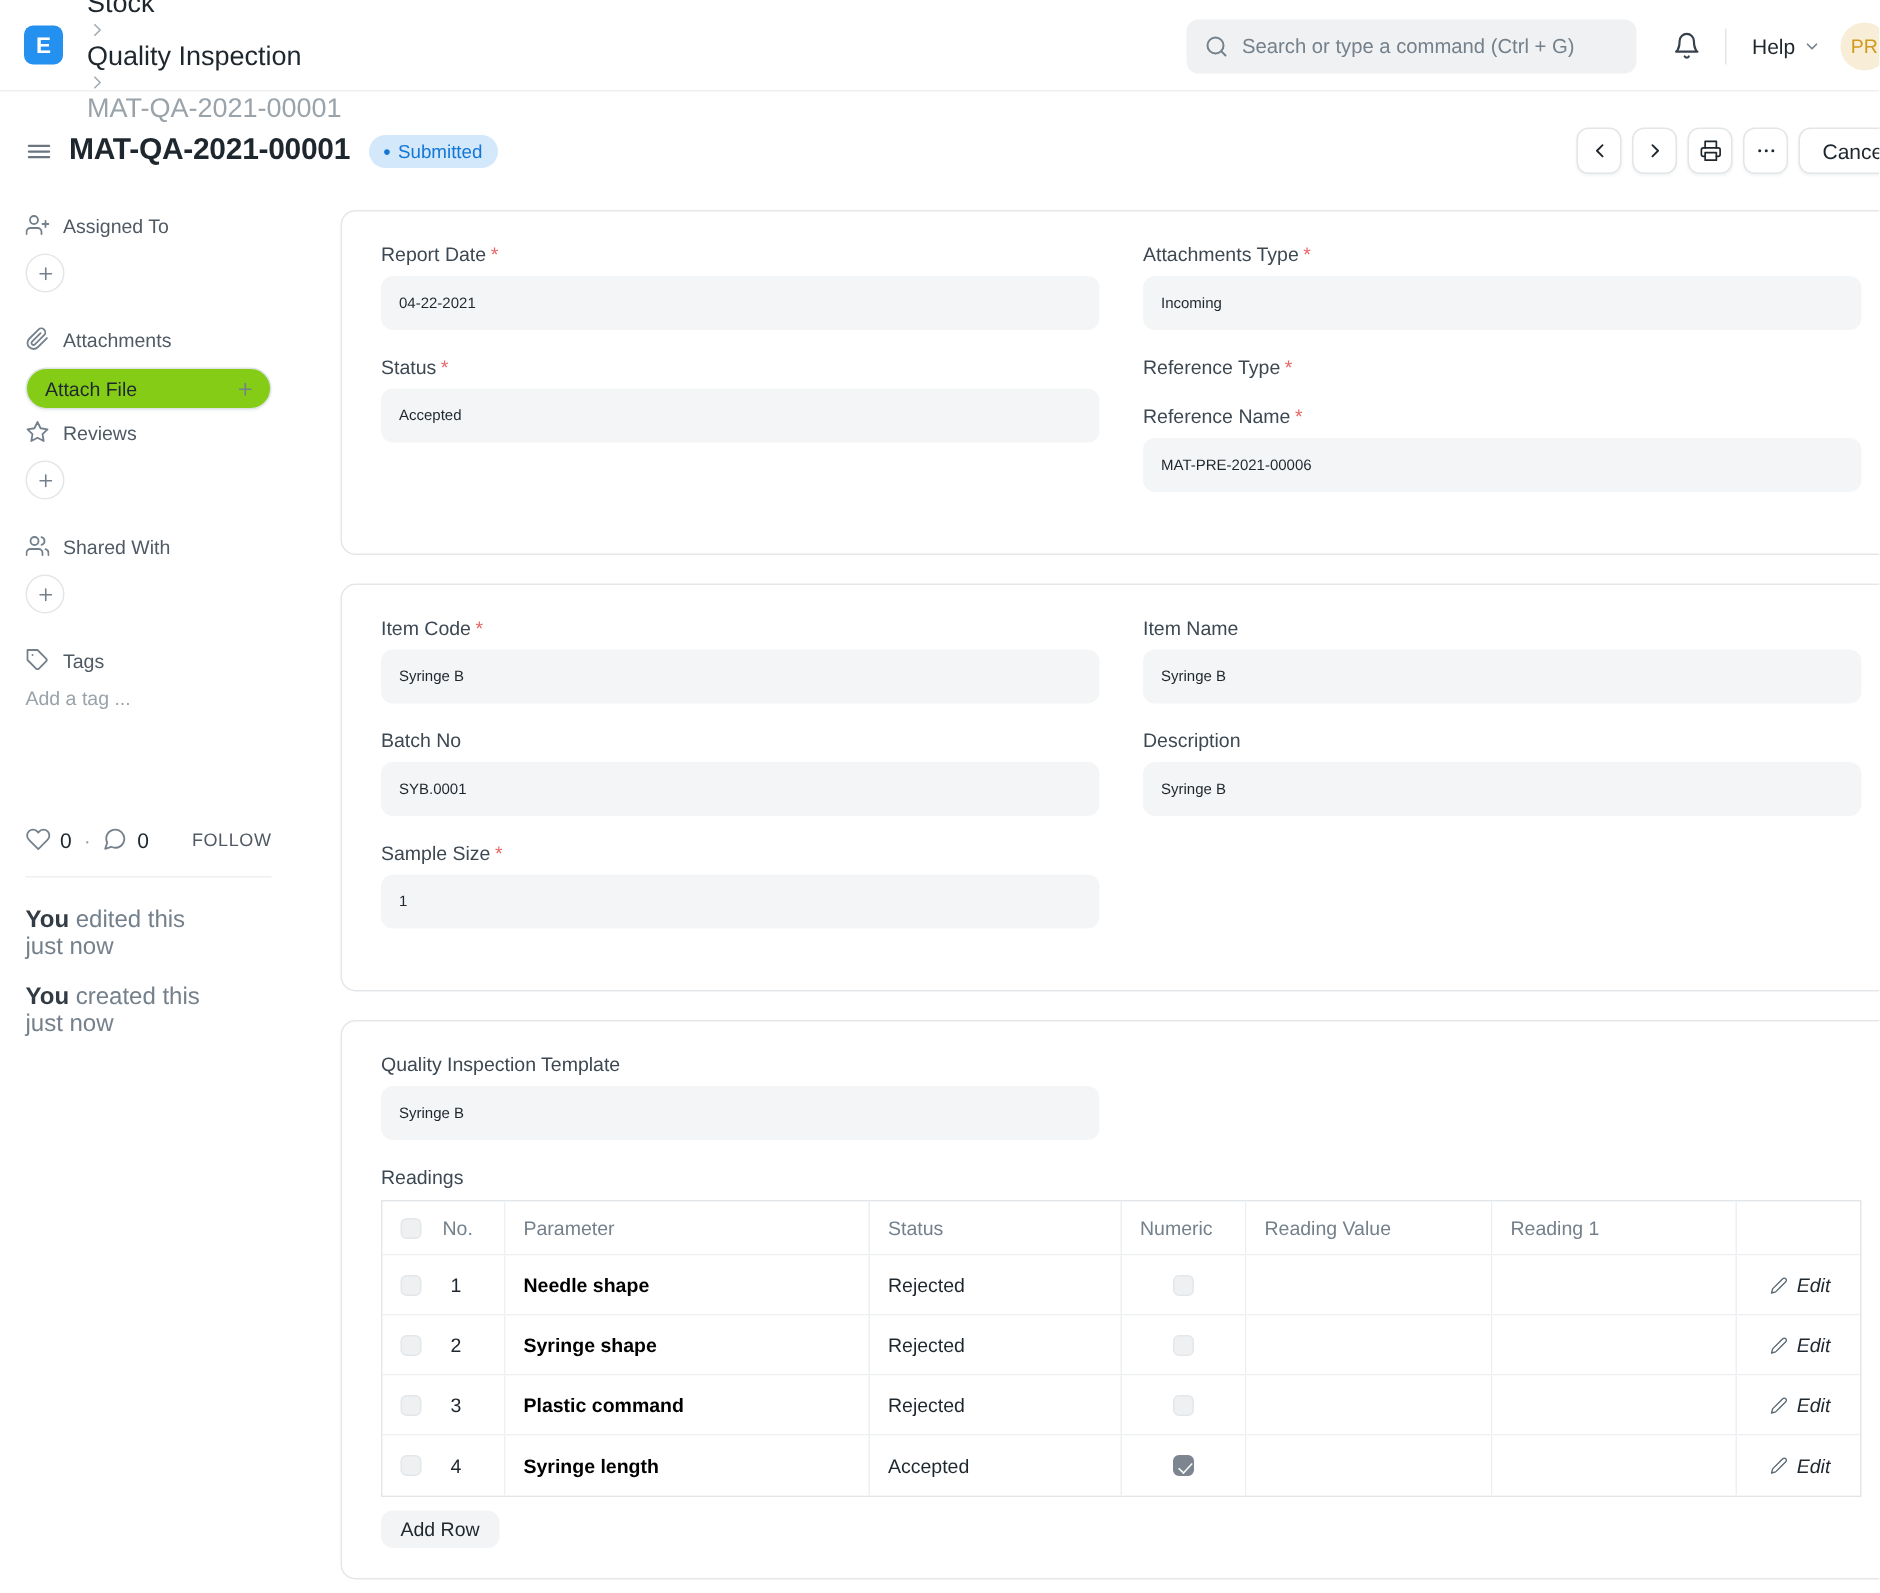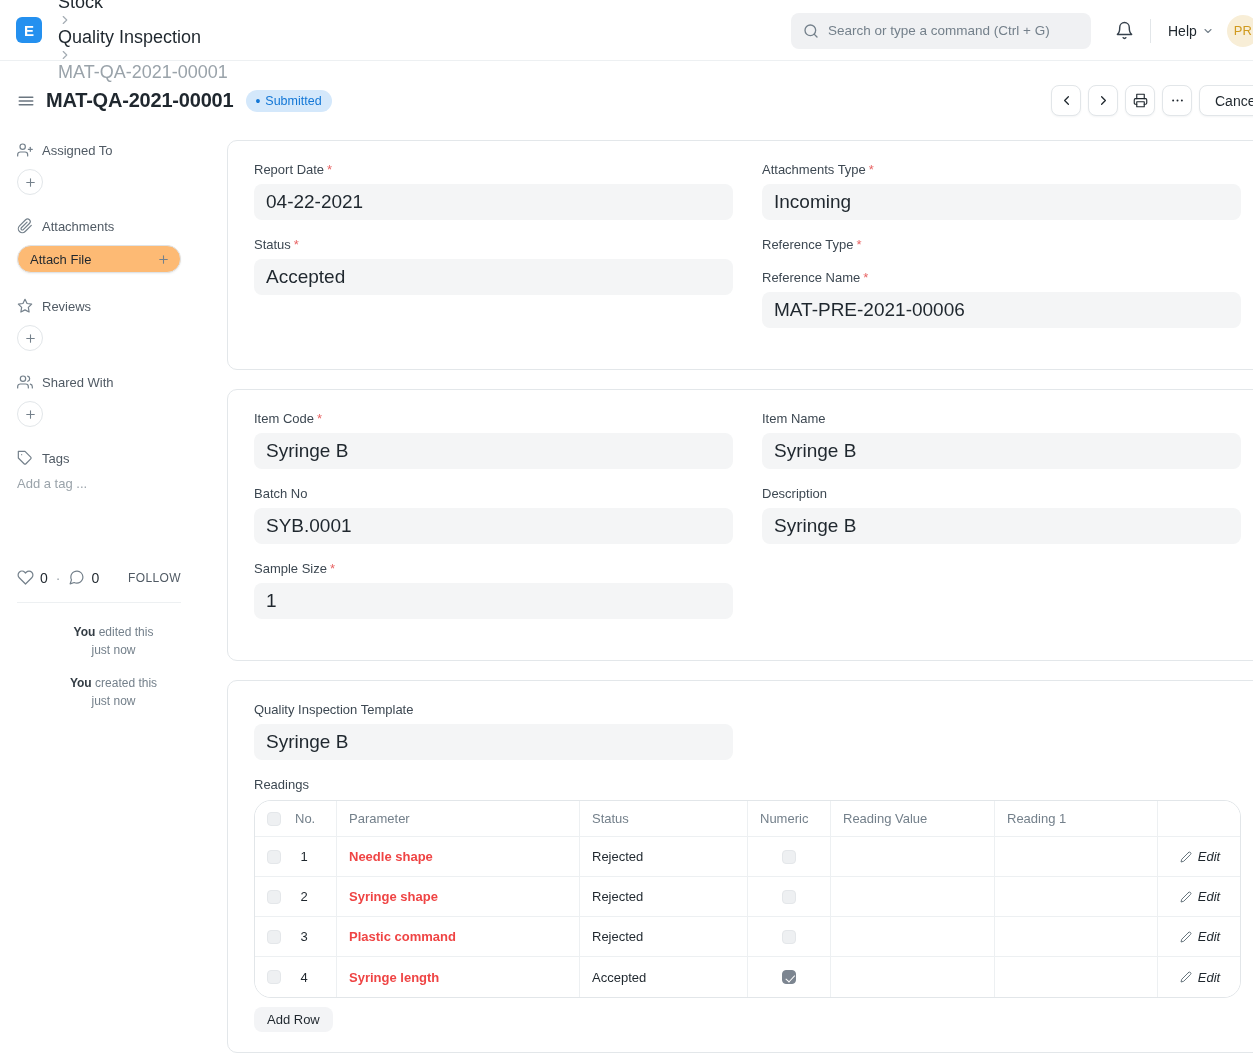--- a/index.html
+++ b/index.html
@@ -35,52 +35,52 @@
   .icon-btn { width:30px; height:31px; background:#fff; border:1px solid #e2e6e9; border-radius:8px; display:flex; align-items:center; justify-content:center; color:#1f272e; cursor:pointer; box-shadow:0 1px 2px rgba(25,39,52,0.05); }
   .btn-cancel { height:31px; width:96px; background:#fff; border:1px solid #e2e6e9; border-radius:8px; font-size:14px; color:#1f272e; padding-left:15px; text-align:left; cursor:pointer; font-family:inherit; box-shadow:0 1px 2px rgba(25,39,52,0.05); }
 
   
   .body-row { display:flex; align-items:flex-start; }
 
   .sidebar { width:227px; flex:none; padding:2px 17px 0; }
   .side-title { display:flex; align-items:center; gap:9px; font-size:13px; color:#505a64; margin-bottom:11px; }
   .side-title svg { color:#74808b; flex:none; }
   .plus-btn { width:26px; height:26px; border-radius:50%; background:#fff; border:1px solid #e2e6e9; display:flex; align-items:center; justify-content:center; color:#74808b; cursor:pointer; margin-bottom:23px; }
-  .attach-btn { width:164px; height:28px; border-radius:14px; background:#fdba74; border:1px solid #dfe3e6; display:flex; align-items:center; justify-content:space-between; padding:0 10px 0 12px; font-size:13px; color:#1f272e; cursor:pointer; box-shadow:0 1px 2px rgba(25,39,52,0.06); margin-bottom:25px;text-align:center; }
+  .attach-btn { width:164px; height:28px; border-radius:14px; background:#84cc16; border:1px solid #dfe3e6; display:flex; align-items:center; justify-content:space-between; padding:0 10px 0 12px; font-size:13px; color:#1f272e; cursor:pointer; box-shadow:0 1px 2px rgba(25,39,52,0.06); margin-bottom:7px;text-align:center; }
   .attach-btn svg { color:#74808b; }
   .add-tag { font-size:13px; color:#9aa3aa; margin-top:-1px; cursor:pointer; }
   .social { width:164px; display:flex; align-items:center; margin-top:78px; font-size:14px; color:#1f272e; }
   .social .ic { color:#74808b; display:flex; margin-right:6px; cursor:pointer; }
   .social .sep { color:#9aa3aa; margin:0 8px; }
   .follow { margin-left:auto; font-size:12px; letter-spacing:0.4px; color:#505a64; cursor:pointer; }
   .side-divider { width:164px; border-top:1px solid #edf0f2; margin:16px 0 20px; }
-  .timeline-item { font-size:12px; color:#74808b; line-height:18px; margin-bottom:15px;text-align:center; }
+  .timeline-item { font-size:16px; color:#74808b; line-height:18px; margin-bottom:15px; }
   .timeline-item .actor { color:#333c44; font-weight:600; }
 
   .main { flex:1; }
   .card { width:1056px; border:1px solid #e3e7ea; border-radius:10px; padding:21px 26px 24px; margin-bottom:19px; background:#fff; }
   .card.last { padding-bottom:20px; margin-bottom:0; }
   .cols { display:flex; gap:29px; }
   .col { width:479px; flex:none; }
   .field { margin-bottom:17px; }
   .field-label { font-size:13px; color:#3d4852; line-height:16px; margin-bottom:6px; }
   .req { color:#e86464; margin-left:3px; }
-  .control { height:36px; background:#f4f5f6; border-radius:8px; display:flex; align-items:center; padding:0 12px; font-size:19px; color:#1f272e; }
+  .control { height:36px; background:#f4f5f6; border-radius:8px; display:flex; align-items:center; padding:0 12px; font-size:10px; color:#1f272e; }
 
   
   .readings-label { font-size:13px; color:#3d4852; line-height:16px; margin-bottom:7px; }
-  .grid { width:987px; border:1px solid #e2e6e9; border-radius:17px; overflow:hidden; font-size:13px; display:grid; grid-template-columns:82px 243px 168px 83px 164px 163px 84px; }
+  .grid { width:987px; border:1px solid #e2e6e9; border-radius:0; overflow:hidden; font-size:13px; display:grid; grid-template-columns:82px 243px 168px 83px 164px 163px 84px; }
   .tr { display:contents; }
   .td { height:40px; display:flex; align-items:center; padding:0 12px; border-bottom:1px solid #edf0f2; border-right:1px solid #edf0f2; background:#fff; }
   .tr .td:last-child { border-right:none; }
   .tr.last-row .td { border-bottom:none; }
   .tr.head .td { height:36px; color:#74808b; }
   .td.c-no { gap:14px; }
   .row-no { width:18px; text-align:center; color:#1f272e; }
-  .param { font-weight:600; color:#ef4444; }
+  .param { font-weight:600; color:#000000; }
   .td.c-num { justify-content:center; }
   .tr.head .td.c-num { justify-content:flex-start; }
   .td.c-edit { justify-content:center; }
   .checkbox { width:14px; height:14px; border-radius:4px; background:#eef0f2; border:1px solid #e4e7ea; flex:none; position:relative; cursor:pointer; }
   .checkbox.checked { background:#7c8590; border-color:#7c8590; }
   .checkbox.checked::after { content:""; position:absolute; left:4.5px; top:1.5px; width:3.5px; height:7.5px; border:solid #fff; border-width:0 1.5px 1.5px 0; transform:rotate(43deg); }
   .edit-btn { display:flex; align-items:center; gap:6px; background:none; border:none; font-size:13px; color:#1f272e; cursor:pointer; font-family:inherit;font-style:italic; }
   .edit-btn svg { color:#596872; }
   .add-row-btn { margin-top:9px; background:#f3f4f6; border:none; border-radius:8px; font-size:13px; color:#1f272e; padding:5px 13px; cursor:pointer; font-family:inherit; }
 </style>

